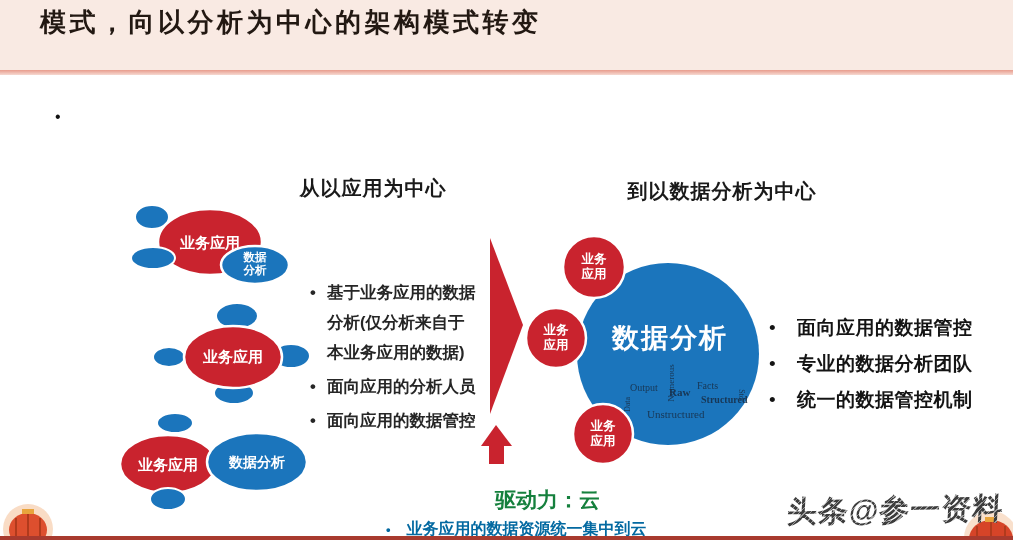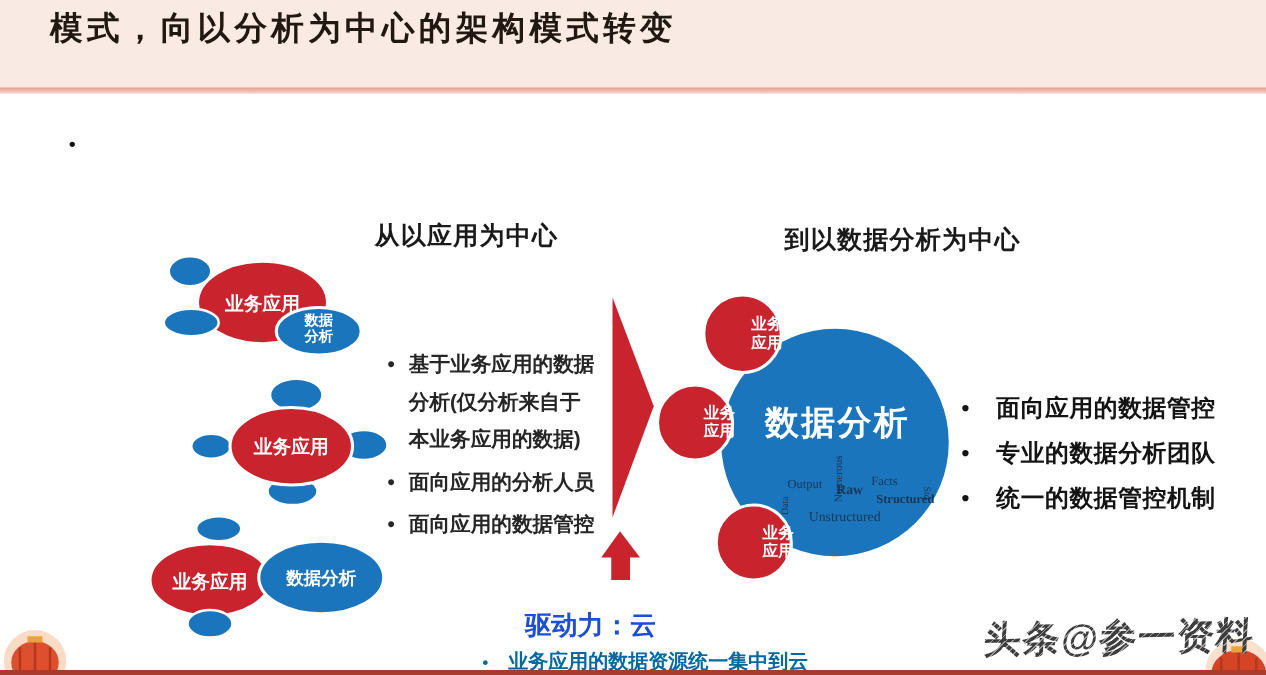--- a/index.html
+++ b/index.html
@@ -32,21 +32,21 @@
   .shape-layer{position:absolute;left:0;top:0;}
 
   
   .shape-lbl{position:absolute;color:#fff;font-weight:700;text-align:center;
              white-space:pre-line;}
   .lbl-redA{left:160px;top:234px;width:100px;font-size:15px;}
   .lbl-blueA{left:221px;top:251px;width:68px;font-size:11.5px;line-height:13px;}
   .lbl-redB{left:183px;top:348px;width:100px;font-size:15px;}
   .lbl-redC{left:118px;top:456px;width:100px;font-size:15px;}
   .lbl-blueC{left:207px;top:454px;width:100px;font-size:14px;}
-  .lbl-rs{width:64px;font-size:12.5px;line-height:15px;text-align:right;}
+  .lbl-rs{width:64px;font-size:12.5px;line-height:15px;}
   .lbl-rs1{left:562px;top:252px;}
   .lbl-rs2{left:524px;top:323px;}
   .lbl-rs3{left:571px;top:419px;}
   .lbl-bigblue{left:600px;top:320px;width:140px;font-size:27px;font-weight:800;letter-spacing:2px;}
 
   
   .wordcloud{position:absolute;left:612px;top:358px;width:160px;height:95px;color:#18304a;}
   .wc{position:absolute;font-family:"Liberation Serif",serif;opacity:.9;white-space:nowrap;}
   .wc0{left:18px;top:24px;font-size:10px;}
   .wc1{left:40px;top:20px;font-size:9px;transform:rotate(-90deg);}
@@ -63,22 +63,22 @@
   .mid-list li{position:relative;padding-left:17px;margin-bottom:4px;}
   .mid-list .dot{position:absolute;left:0;top:0;}
 
   
   .right-list{position:absolute;left:769px;top:310px;width:236px;margin:0;padding:0;list-style:none;
               font-size:19px;font-weight:800;color:#141414;line-height:36px;letter-spacing:0.5px;}
   .right-list li{position:relative;padding-left:28px;white-space:nowrap;}
   .right-list .dot{position:absolute;left:0;top:0;font-weight:400;}
 
   
-  .driver-title{position:absolute;left:420px;top:486px;width:180px;text-align:left;
-                font-size:21px;font-weight:800;color:#1d4ed8;}
+  .driver-title{position:absolute;left:420px;top:486px;width:180px;text-align:right;
+                font-size:21px;font-weight:800;color:#15803d;}
   .driver-bullet{position:absolute;left:386px;top:519px;width:300px;
                  font-size:16px;font-weight:700;color:#0369a1;}
   .driver-bullet .dot{margin-right:16px;font-size:13px;}
 
   
   .watermark{position:absolute;left:786px;top:490px;font-size:30px;font-weight:800;
              letter-spacing:1px;transform:skewX(-4deg) rotate(-1deg);
              background:repeating-linear-gradient(135deg,#3d3d3d 0 3px,#9a9a9a 3px 4px);
              -webkit-background-clip:text;background-clip:text;color:transparent;}
 

